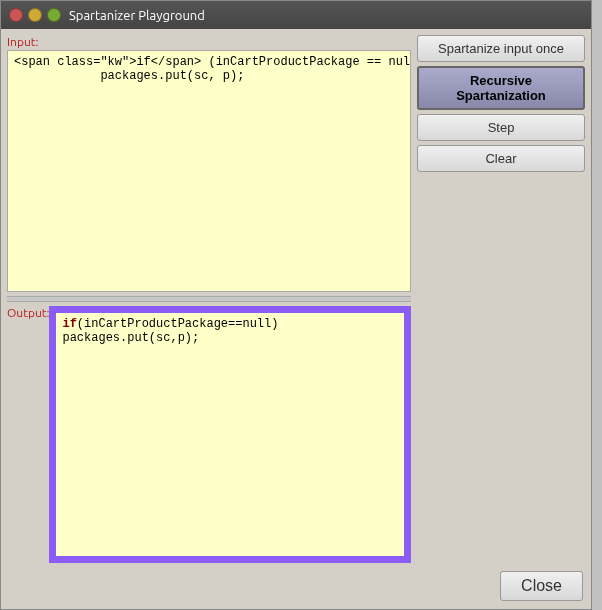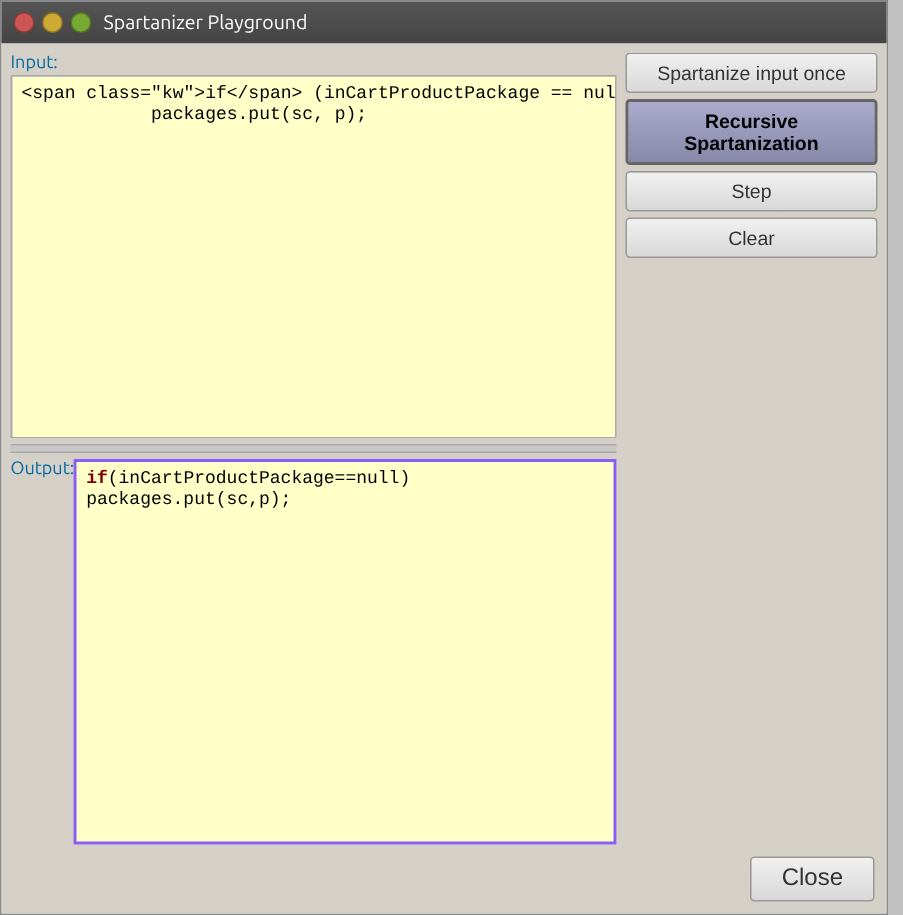--- a/index.html
+++ b/index.html
@@ -88,41 +88,41 @@
     .right-panel {
       width: 168px;
       display: flex;
       flex-direction: column;
       gap: 4px;
       flex-shrink: 0;
     }
 
     .section-label {
       font-size: 12px;
-      color: #0369a1;
+      color: #b91c1c;
       margin-bottom: 2px;
     }
 
     .code-area {
       flex: 1;
       background: #ffffc8;
       border: 1px solid #aaa;
       font-family: 'Courier New', 'DejaVu Sans Mono', monospace;
       font-size: 12px;
       padding: 4px 6px;
       resize: none;
       color: #000;
       overflow-y: auto;
       outline: none;
       white-space: pre;
     }
 
     .code-area-readonly {
       background: #ffffc8;
-      border: 2px solid #8b5cf6;
+      border: 7px solid #8b5cf6;
       font-family: 'Courier New', 'DejaVu Sans Mono', monospace;
       font-size: 12px;
       padding: 4px 6px;
       color: #000;
       overflow-y: auto;
       white-space: pre;
       flex: 1;
     }
 
     .input-section {

